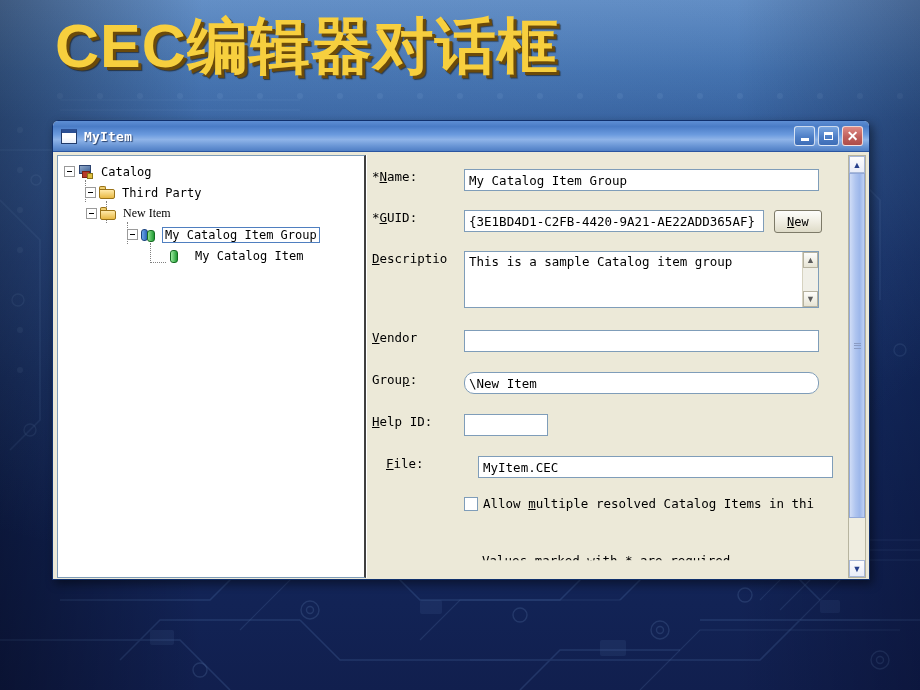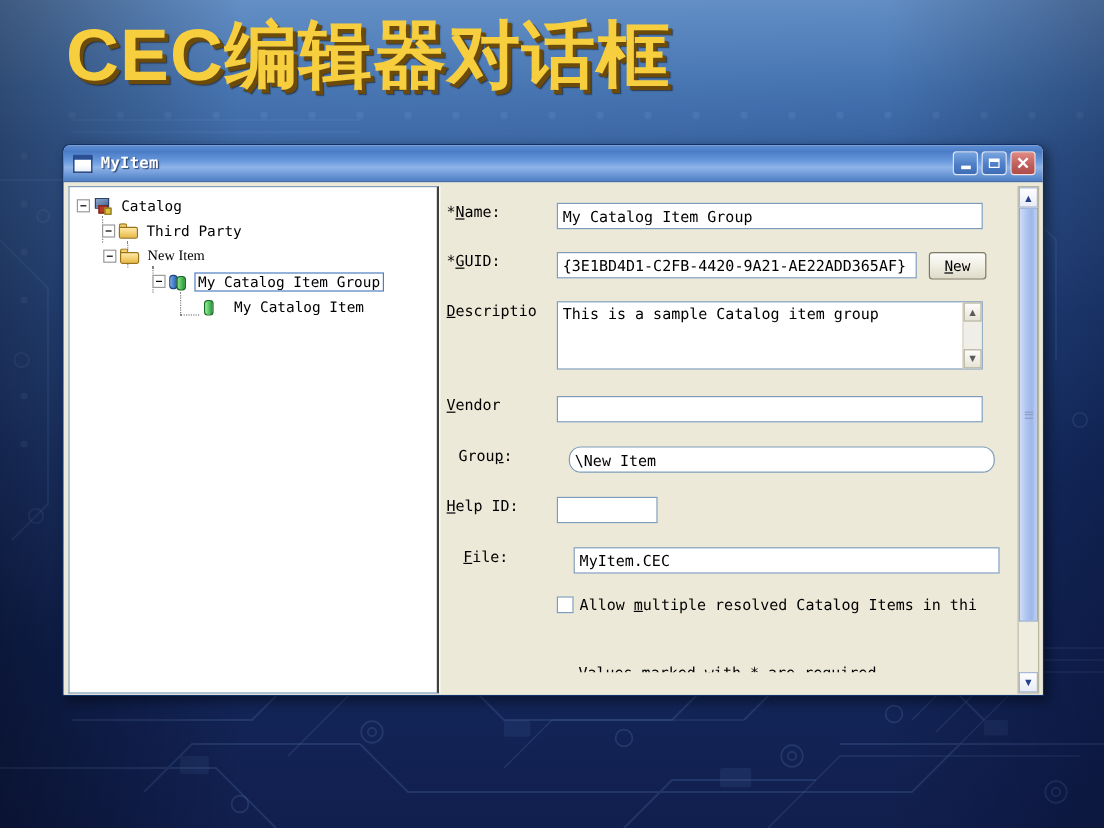--- a/index.html
+++ b/index.html
@@ -459,21 +459,21 @@
           </div>
         </div>
 
         <div class="frow" style="left:5px; top:175px;">
           <div class="flabel" style="width:92px;">
             <u>V</u><span>endor</span>
           </div>
           <input class="fin" style="width: 355px;" value="">
         </div>
 
-        <div class="frow" style="left:15px; top:217px;">
+        <div class="frow" style="left:5px; top:217px;">
           <div class="flabel" style="width:92px;">
             <span>Grou</span><u>p</u><span>:</span>
           </div>
           <input class="fin" style="width: 355px; border-radius: 10px;" value="\New Item">
         </div>
 
         <div class="frow" style="left:5px; top:259px;">
           <div class="flabel" style="width:92px;">
             <u>H</u><span>elp ID:</span>
           </div>

